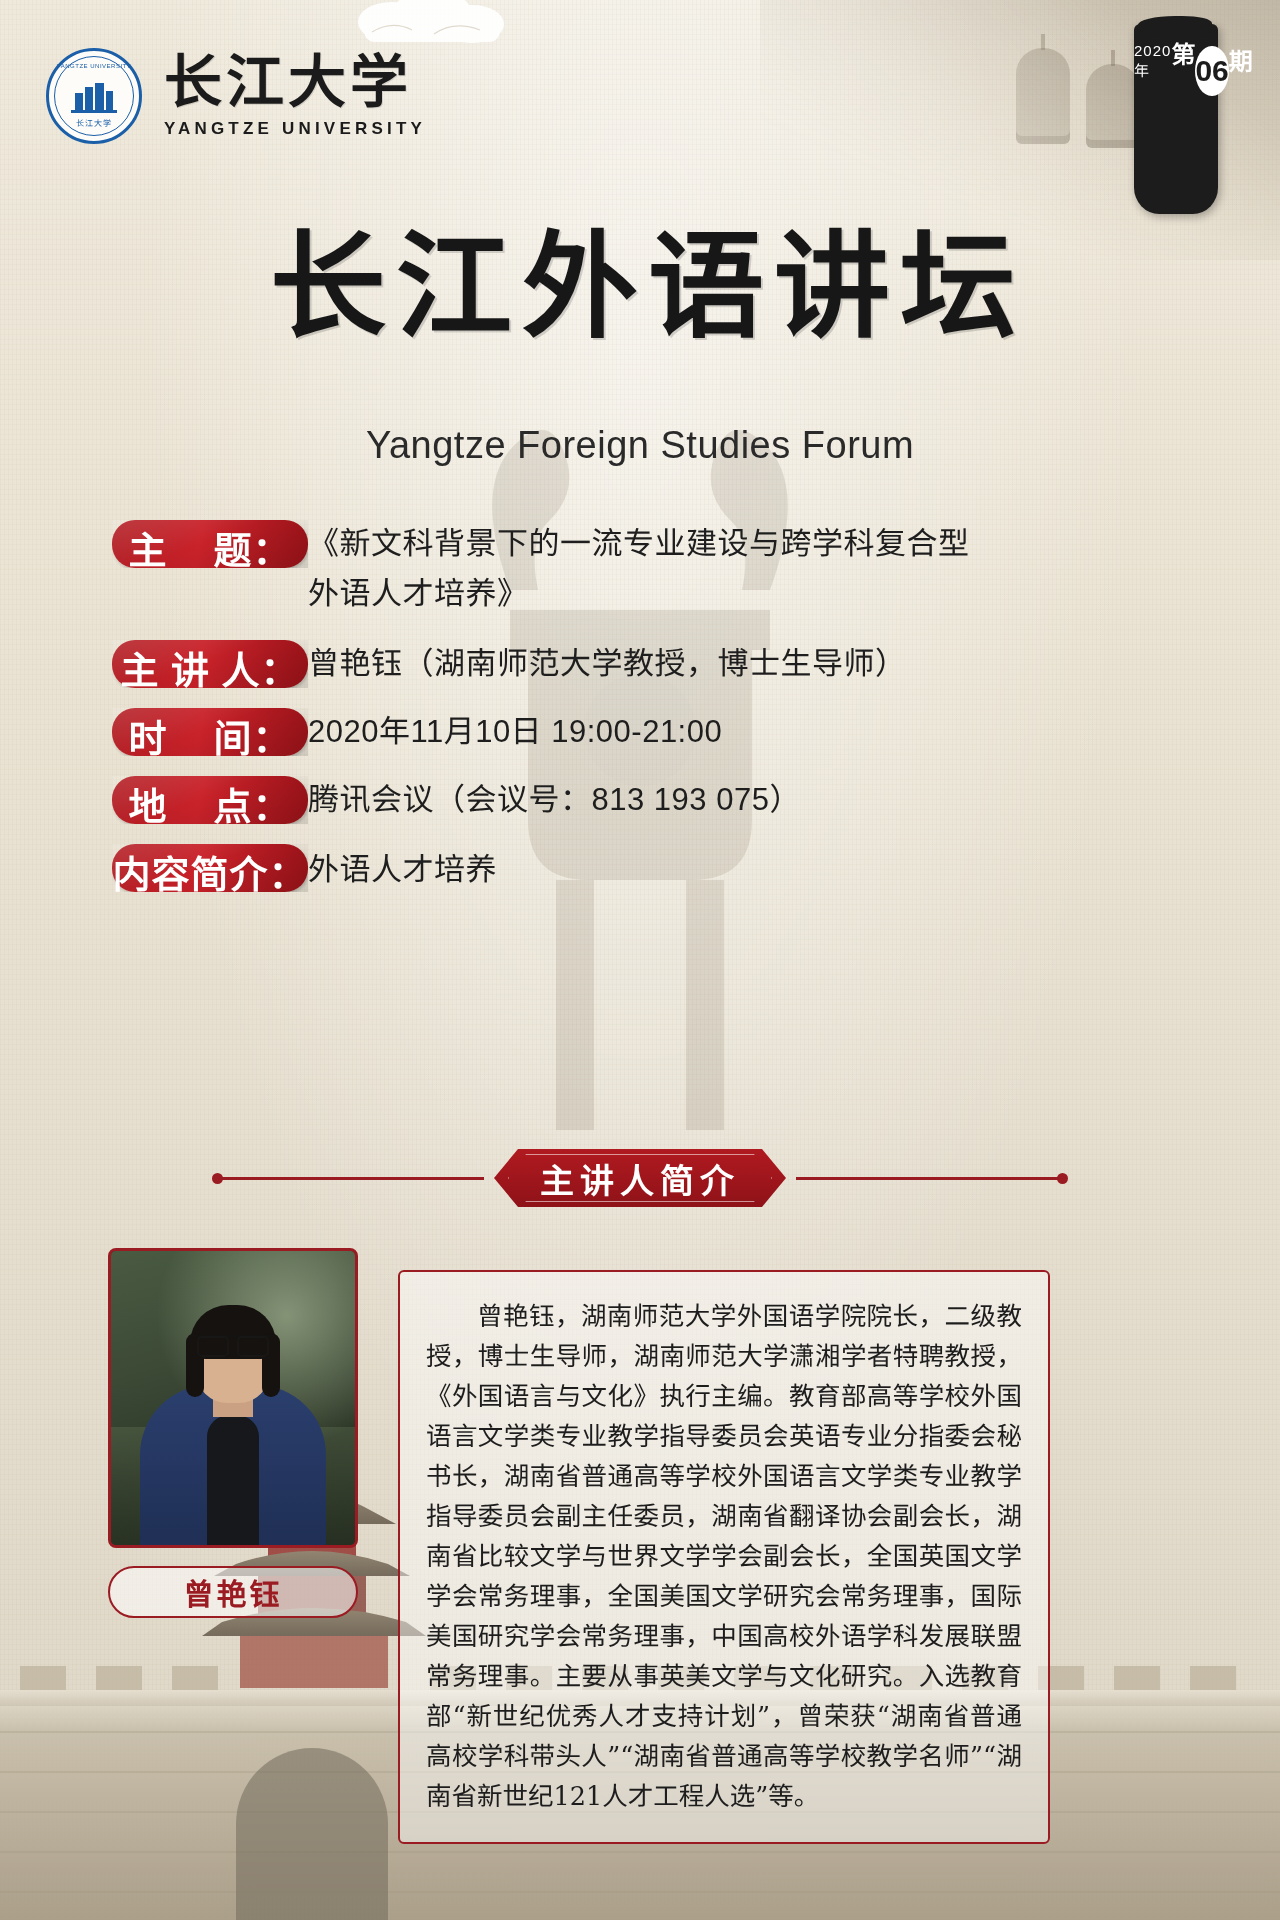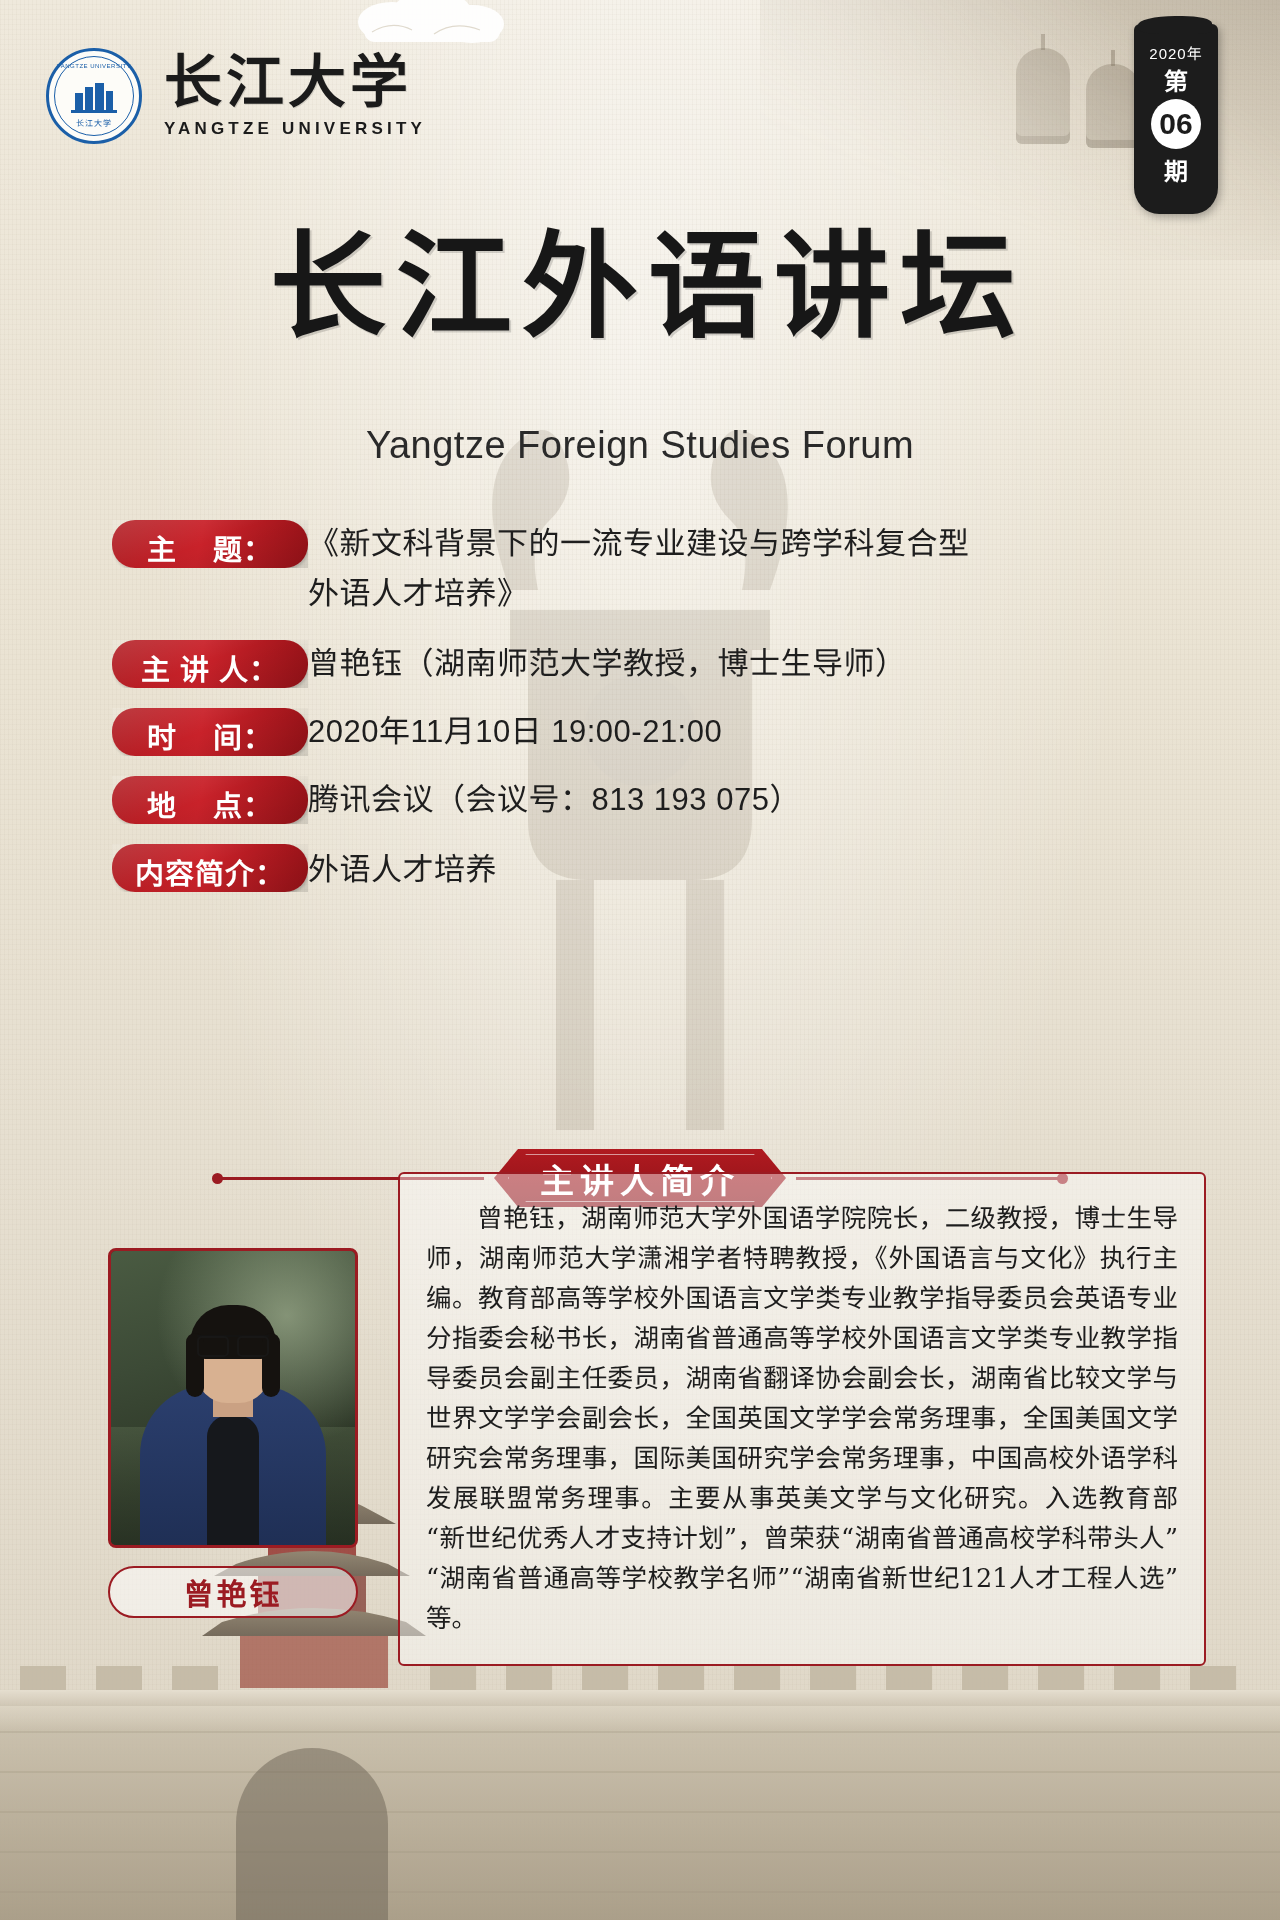--- a/index.html
+++ b/index.html
@@ -172,22 +172,21 @@
   .issue-badge {
     position: absolute;
     top: 24px;
     right: 62px;
     width: 84px;
     height: 190px;
     background: #1c1c1c;
     color: #fff;
     border-radius: 6px 6px 30% 30% / 6px 6px 14% 14%;
     display: flex;
-    flex-direction: column;
-    align-items: center;
+    flex-direction: row;
     padding-top: 18px;
     box-sizing: border-box;
     box-shadow: 2px 3px 8px rgba(0,0,0,0.3);
   }
   .issue-badge:before {
     content: "";
     position: absolute;
     top: -8px;
     left: 4px;
     right: 6px;
@@ -262,24 +261,24 @@
     display: flex;
     align-items: flex-start;
     margin-bottom: 20px;
   }
   .tag {
     position: relative;
     flex: 0 0 auto;
     width: 196px;
     height: 48px;
     color: #fff;
-    font-size: 29px;
-    font-weight: bold;
-    display: flex;
-    align-items: flex-end;
+    font-size: 38px;
+    font-weight: bold;
+    display: flex;
+    align-items: flex-start;
     justify-content: center;
     letter-spacing: 1px;
     background: linear-gradient(100deg, #b01a20 0%, #c9222a 45%, #9d1319 100%);
     clip-path: polygon(0 0, 100% 0, 100% 100%, 0 100%);
     box-shadow: 1px 2px 3px rgba(0,0,0,0.18);
     border-radius: 23px;
   }
   .tag:after {
     content: "";
     position: absolute;
@@ -488,23 +487,23 @@
   .name-plate span {
     font-size: 30px;
     font-weight: bold;
     color: #9b1b22;
     letter-spacing: 3px;
   }
 
   
   .bio-box {
     position: absolute;
-    top: 1172px;
+    top: 1270px;
     left: 398px;
-    width: 808px;
+    width: 652px;
     min-height: 430px;
     border: 2px solid #9b1b22;
     border-radius: 6px;
     background: rgba(255,255,255,0.45);
     box-sizing: border-box;
     padding: 24px 26px 26px 26px;
   }
   .bio-text {
     font-family: "DejaVu Serif", serif;
     font-size: 25.5px;

